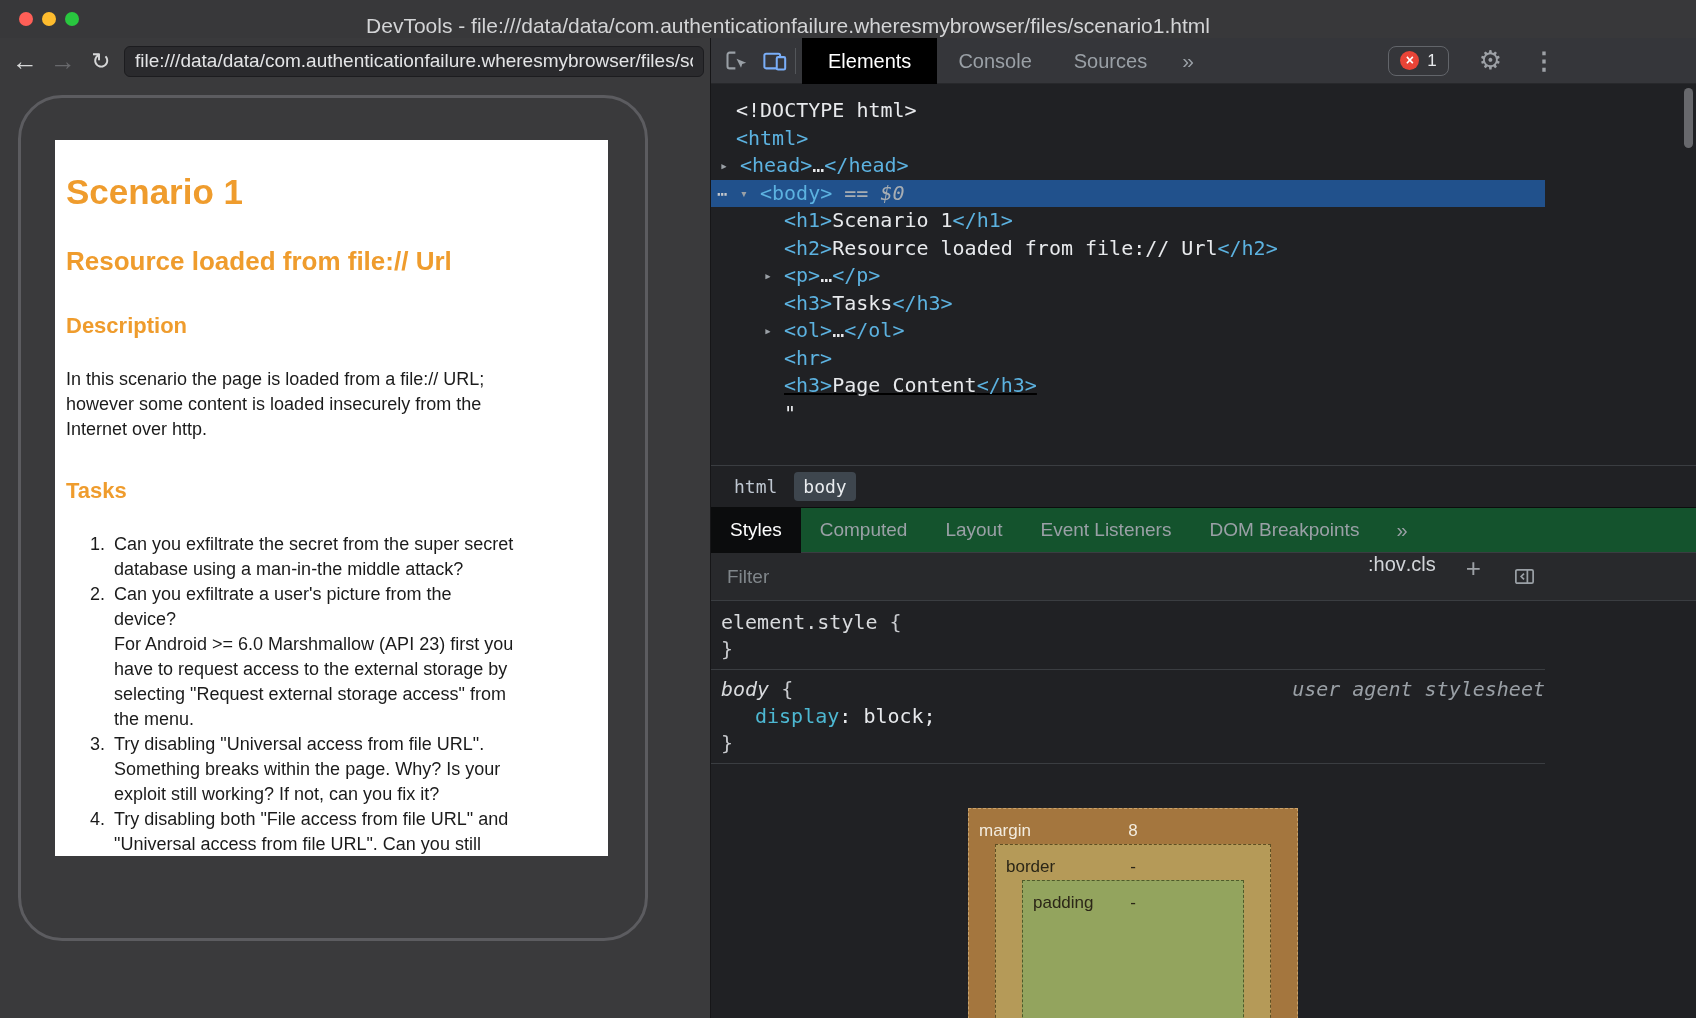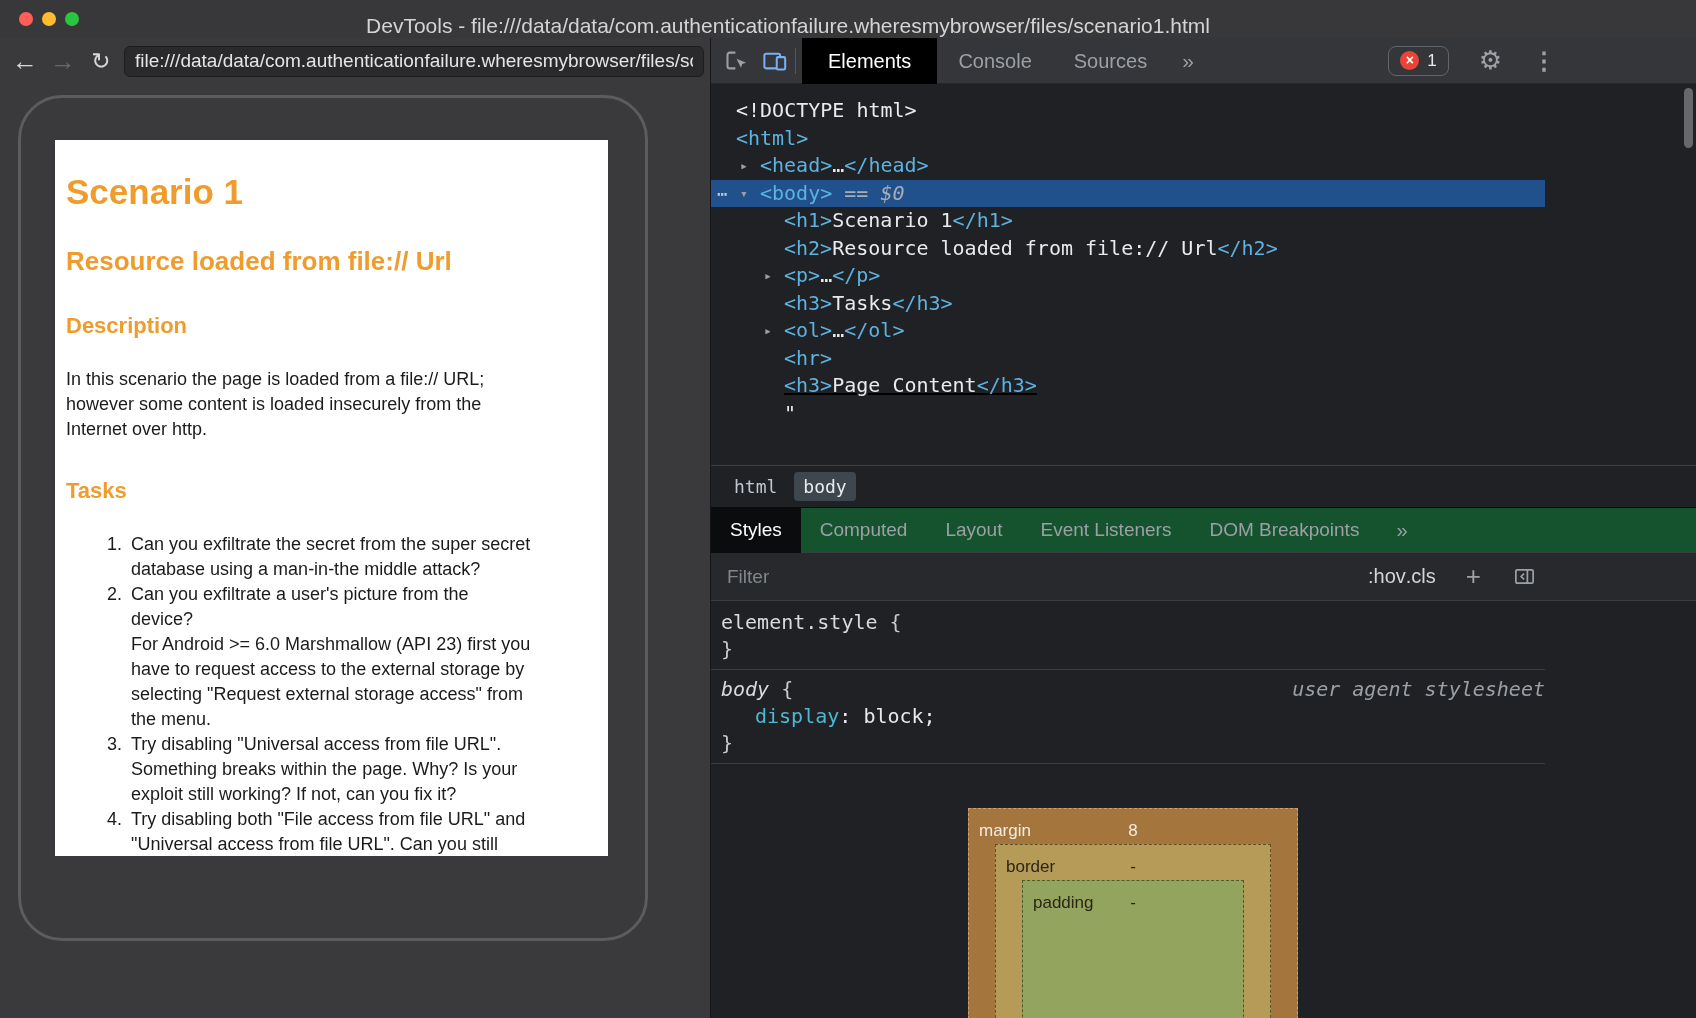--- a/index.html
+++ b/index.html
@@ -28,21 +28,21 @@
   .device-frame { position:absolute; left:18px; top:57px; width:630px; height:846px;
                   border:3px solid #5c5c60; border-radius:44px; }
   .page-white { position:absolute; left:55px; top:102px; width:553px; height:716px; background:#ffffff;
                 overflow:hidden; color:#1b1b1b; }
   .page-inner { padding:0 16px 0 11px; }
   .page-inner h1 { color:#ef9c2d; font-size:35px; font-weight:bold; margin:32px 0 0; }
   .page-inner h2 { color:#ef9c2d; font-size:26px; font-weight:bold; margin:34px 0 0; }
   .page-inner h3 { color:#ef9c2d; font-size:22px; font-weight:bold; margin:36px 0 0; }
   .page-inner p  { font-size:18px; line-height:25px; margin:28px 0 0; white-space:pre-line; }
   .page-inner ol { margin:28px 0 0; padding-left:44px; font-size:18px; line-height:25px; }
-  .page-inner li { white-space:pre-line; padding-left:4px;margin-left:17px; }
+  .page-inner li { white-space:pre-line; padding-left:4px; }
 
   
   .right-pane { position:absolute; top:38px; left:710px; right:0; bottom:0; background:#202124;
                 border-left:1px solid #161618; display:flex; flex-direction:column; }
   .dt-topbar { height:46px; flex:none; background:#35363a; display:flex; align-items:center;
                padding:0 140px 0 6px; border-bottom:1px solid #27282b; }
   .icon-btn { width:38px; height:46px; display:flex; align-items:center; justify-content:center; }
   .icon-btn svg { display:block; }
   .dt-sep { width:1px; height:26px; background:#53565a; margin:0 6px 0 2px; }
   .dt-tab { height:46px; line-height:46px; padding:0 21px; font-size:20px; color:#9aa0a6; white-space:nowrap; }
@@ -79,21 +79,21 @@
   .crumb.active { background:#3e464e; color:#e9ecef; border-radius:4px; }
 
   
   .sb-tabbar { height:46px; flex:none; background:#14532d; display:flex; align-items:center;
                border-top:1px solid #0c0c0d; border-bottom:1px solid #3a3d41; font-size:19px; }
   .sb-tab { height:46px; line-height:46px; padding:0 19px; color:#9aa0a6; white-space:nowrap; }
   .sb-tab.active { background:#0b0c0d; color:#ffffff; }
   .sb-more { color:#9aa0a6; font-size:20px; margin-left:18px; }
 
   
-  .filter-row { height:48px; flex:none; display:flex; align-items:center; background:#28292c;
+  .filter-row { height:48px; flex:none; display:flex; background:#28292c;
                 padding:0 160px 0 16px; border-bottom:1px solid #3a3d41; }
   .filter-input { flex:1; background:transparent; border:none; outline:none; color:#dadce0;
                   font-size:19px; font-family:"Liberation Sans",sans-serif; }
   .filter-input::placeholder { color:#80868b; }
   .tog { color:#d2d5d9; font-size:20px; font-family:Liberation Sans, sans-serif; }
   .plus-btn { color:#9da1a6; font-size:26px; margin-left:30px; }
   .sb-toggle { margin-left:32px; display:flex; align-items:center; }
 
   
   .styles-content { flex:1; overflow:hidden; padding:8px 151px 0 10px; color:#d8dadd;
@@ -197,21 +197,21 @@
         <span class="err-circle">×</span>
         <span class="err-count">1</span>
       </div>
       <div class="gear">⚙</div>
       <div class="kebab">⋮</div>
     </div>
 
     <div class="tree">
         <div class="t-row" style="padding-left: 25px;"><span class="tk-plain">&lt;!DOCTYPE html&gt;</span></div>
         <div class="t-row" style="padding-left: 25px;"><span class="tk-tag">&lt;html&gt;</span></div>
-        <div class="t-row" style="padding-left: 49px;"><span class="t-arrow">▸</span><span class="tk-tag">&lt;head&gt;</span><span class="tk-plain">…</span><span class="tk-tag">&lt;/head&gt;</span></div>
+        <div class="t-row" style="padding-left: 29px;"><span class="t-arrow">▸</span><span class="tk-tag">&lt;head&gt;</span><span class="tk-plain">…</span><span class="tk-tag">&lt;/head&gt;</span></div>
         <div class="t-row selected" style="padding-left: 49px;"><span class="t-more">⋯</span><span class="t-arrow">▾</span><span class="tk-tag">&lt;body&gt;</span><span class="tk-annot"> == $0</span></div>
         <div class="t-row" style="padding-left: 73px;"><span class="tk-tag">&lt;h1&gt;</span><span class="tk-plain">Scenario 1</span><span class="tk-tag">&lt;/h1&gt;</span></div>
         <div class="t-row" style="padding-left: 73px;"><span class="tk-tag">&lt;h2&gt;</span><span class="tk-plain">Resource loaded from file:// Url</span><span class="tk-tag">&lt;/h2&gt;</span></div>
         <div class="t-row" style="padding-left: 73px;"><span class="t-arrow">▸</span><span class="tk-tag">&lt;p&gt;</span><span class="tk-plain">…</span><span class="tk-tag">&lt;/p&gt;</span></div>
         <div class="t-row" style="padding-left: 73px;"><span class="tk-tag">&lt;h3&gt;</span><span class="tk-plain">Tasks</span><span class="tk-tag">&lt;/h3&gt;</span></div>
         <div class="t-row" style="padding-left: 73px;"><span class="t-arrow">▸</span><span class="tk-tag">&lt;ol&gt;</span><span class="tk-plain">…</span><span class="tk-tag">&lt;/ol&gt;</span></div>
         <div class="t-row" style="padding-left: 73px;"><span class="tk-tag">&lt;hr&gt;</span></div>
         <div class="t-row" style="padding-left: 73px; text-decoration: underline;"><span class="tk-tag">&lt;h3&gt;</span><span class="tk-plain">Page Content</span><span class="tk-tag">&lt;/h3&gt;</span></div>
         <div class="t-row" style="padding-left: 73px;"><span class="tk-plain">"</span></div>
       </div>

